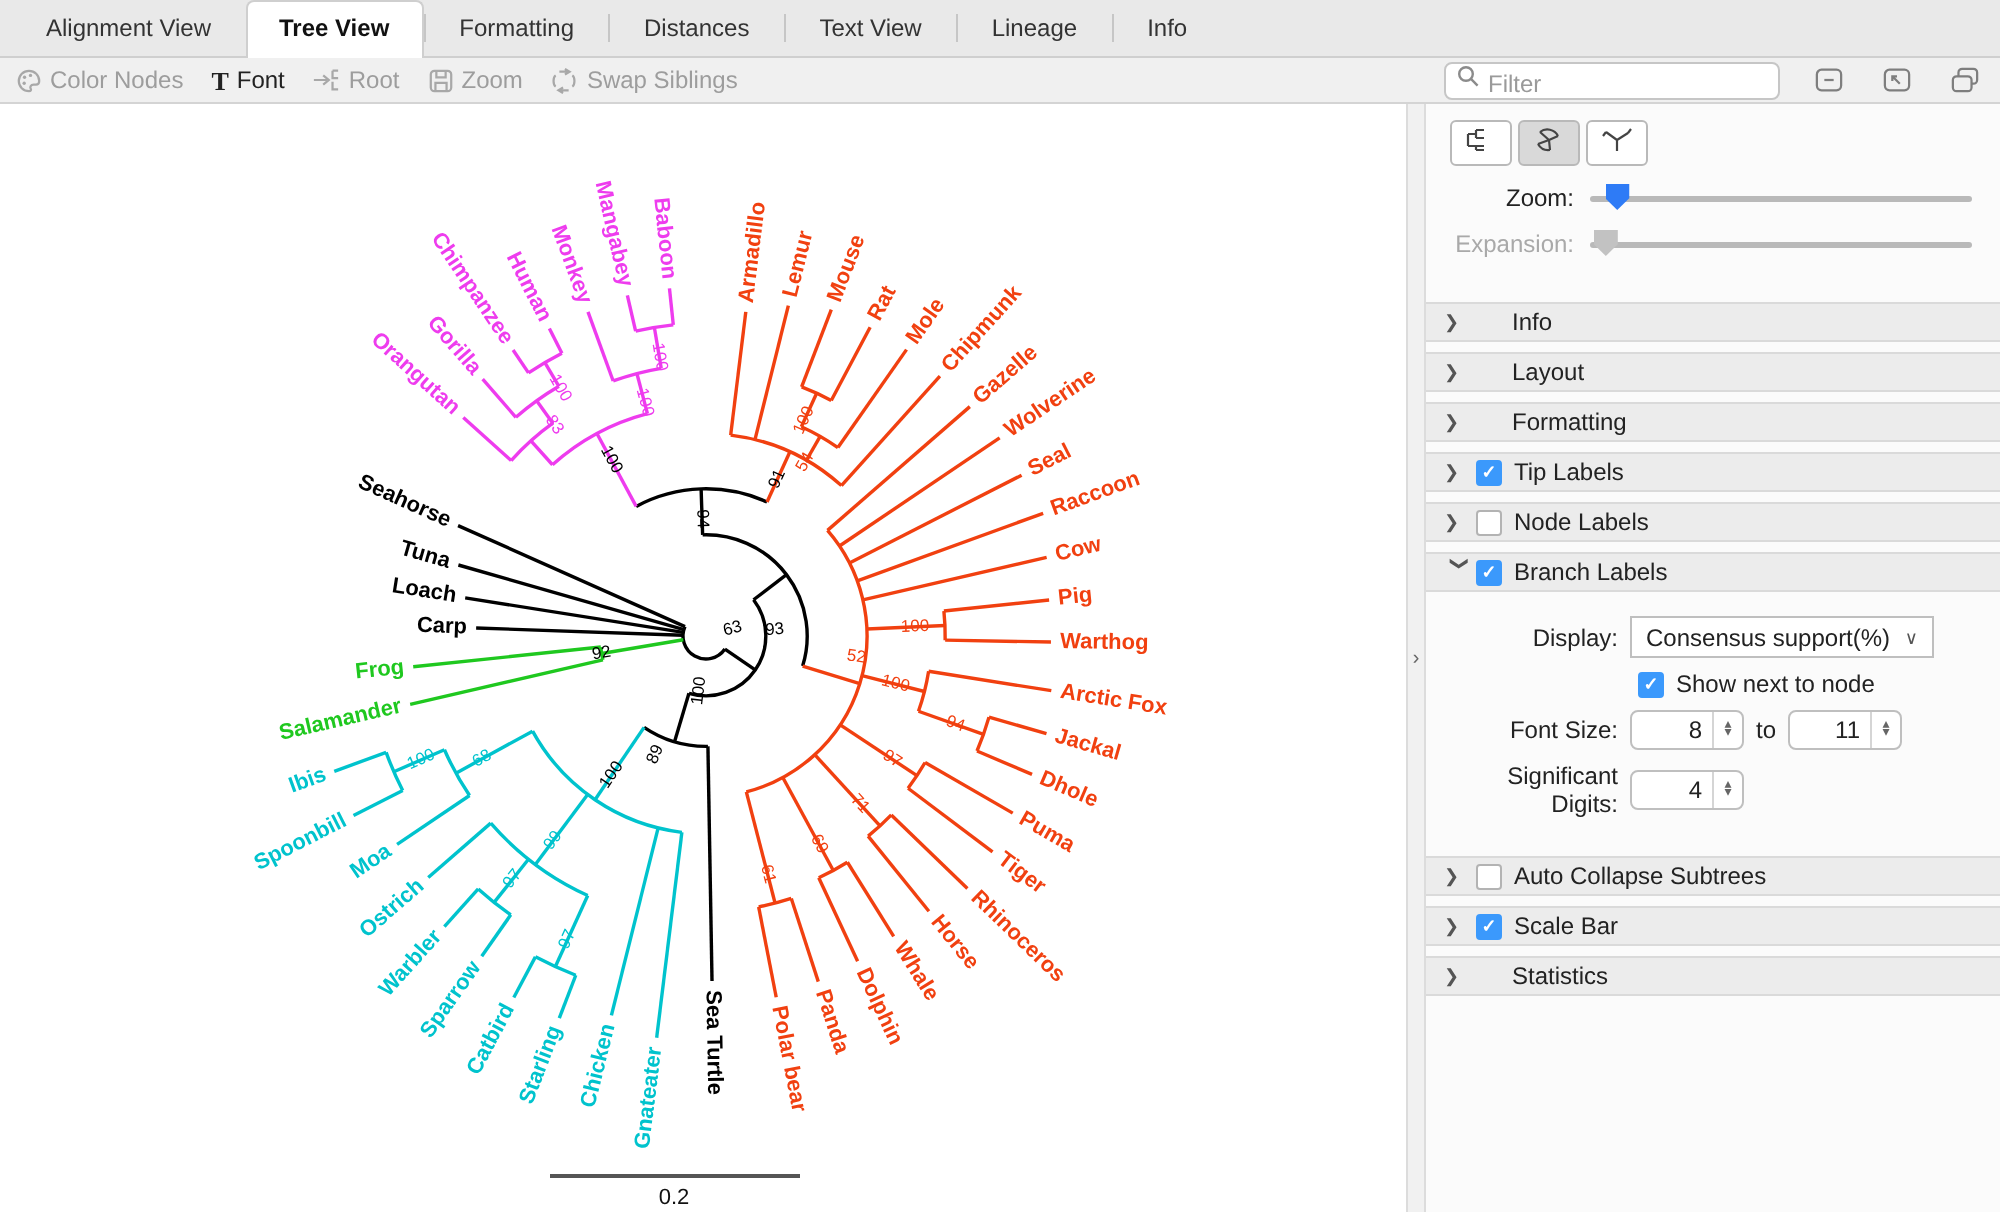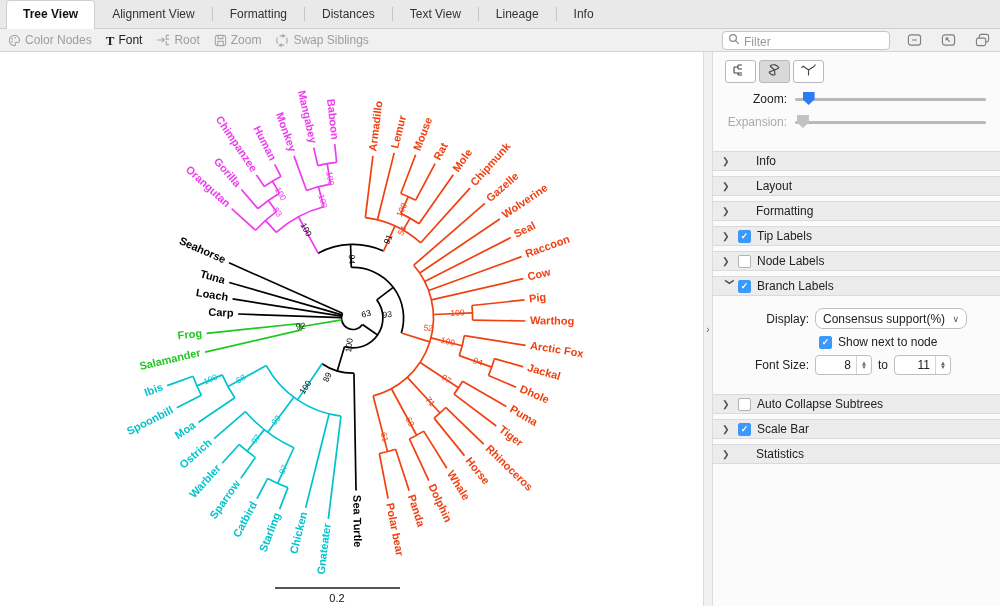--- a/index.html
+++ b/index.html
@@ -63,38 +63,38 @@
   .sliderrow.disabled label { color:#a9a9a9; }
   .slider { flex:1; height:14px; position:relative; margin-right:4px; }
   .track { position:absolute; top:6px; left:0; right:0; height:3px; background:#b9b9b9; border-radius:2px; }
   .thumb { position:absolute; top:0; width:12px; height:13px;
            clip-path:polygon(0 0,100% 0,100% 55%,50% 100%,0 55%); }
   .thumb.blue { background:#2e7bf6; left:4%; }
   .thumb.gray { background:#c2c2c2; left:1%; }
 
   .bl-row { display:flex; align-items:center; margin:6px 0; gap:6px; }
   .bl-label { width:86px; text-align:right; flex-shrink:0; }
-  .dropdown { background:#fff; border:1px solid #bfbfbf; border-radius:8px; height:21px; width:152px;
+  .dropdown { background:#fff; border:1px solid #bfbfbf; border-radius:0; height:21px; width:152px;
               display:flex; align-items:center; padding:4px 7px; gap:6px; }
   .dropdown .dval { flex:1; font-size:12px; }
   .dropdown .darr { color:#555; font-size:9px; }
   .spin { display:flex; height:20px; border:1px solid #bfbfbf; border-radius:4px; background:#fff; overflow:hidden; }
   .spinval { width:40px; text-align:right; padding:2px 5px 0 0; font-size:12px; }
   .spinbtns { width:15px; border-left:1px solid #d5d5d5; display:flex; flex-direction:column;
               align-items:center; justify-content:center; line-height:0.55; color:#666; font-size:7px; }
   .indent { margin-left:96px; display:flex; align-items:center; gap:6px; }
 </style>
 </head>
 <body>
 
 <div class="app">
 
   <div class="tabbar">
+    <div class="tab">Alignment View</div>
     <div class="tab active">Tree View</div>
-    <div class="tab">Alignment View</div>
     <span class="tabsep"></span>
     <div class="tab">Formatting</div>
     <span class="tabsep"></span>
     <div class="tab">Distances</div>
     <span class="tabsep"></span>
     <div class="tab">Text View</div>
     <span class="tabsep"></span>
     <div class="tab">Lineage</div>
     <span class="tabsep"></span>
     <div class="tab">Info</div>
@@ -480,20 +480,30 @@
             </div>
             <span>to</span>
             <div class="spin">
               <span class="spinval">11</span>
               <span class="spinbtns">
                 <span>▴</span>
                 <span>▾</span>
               </span>
             </div>
           </div>
+          <div class="bl-row">
+            <span class="bl-label">Significant Digits:</span>
+            <div class="spin">
+              <span class="spinval">4</span>
+              <span class="spinbtns">
+                <span>▴</span>
+                <span>▾</span>
+              </span>
+            </div>
+          </div>
         </div>
       </div>
 
       <div class="sect">
           <div class="shead">
         <span class="chev">❯</span>
         <span class="cb"></span>
         <span class="slabel cb-label">Auto Collapse Subtrees</span>
       </div>
         </div>

